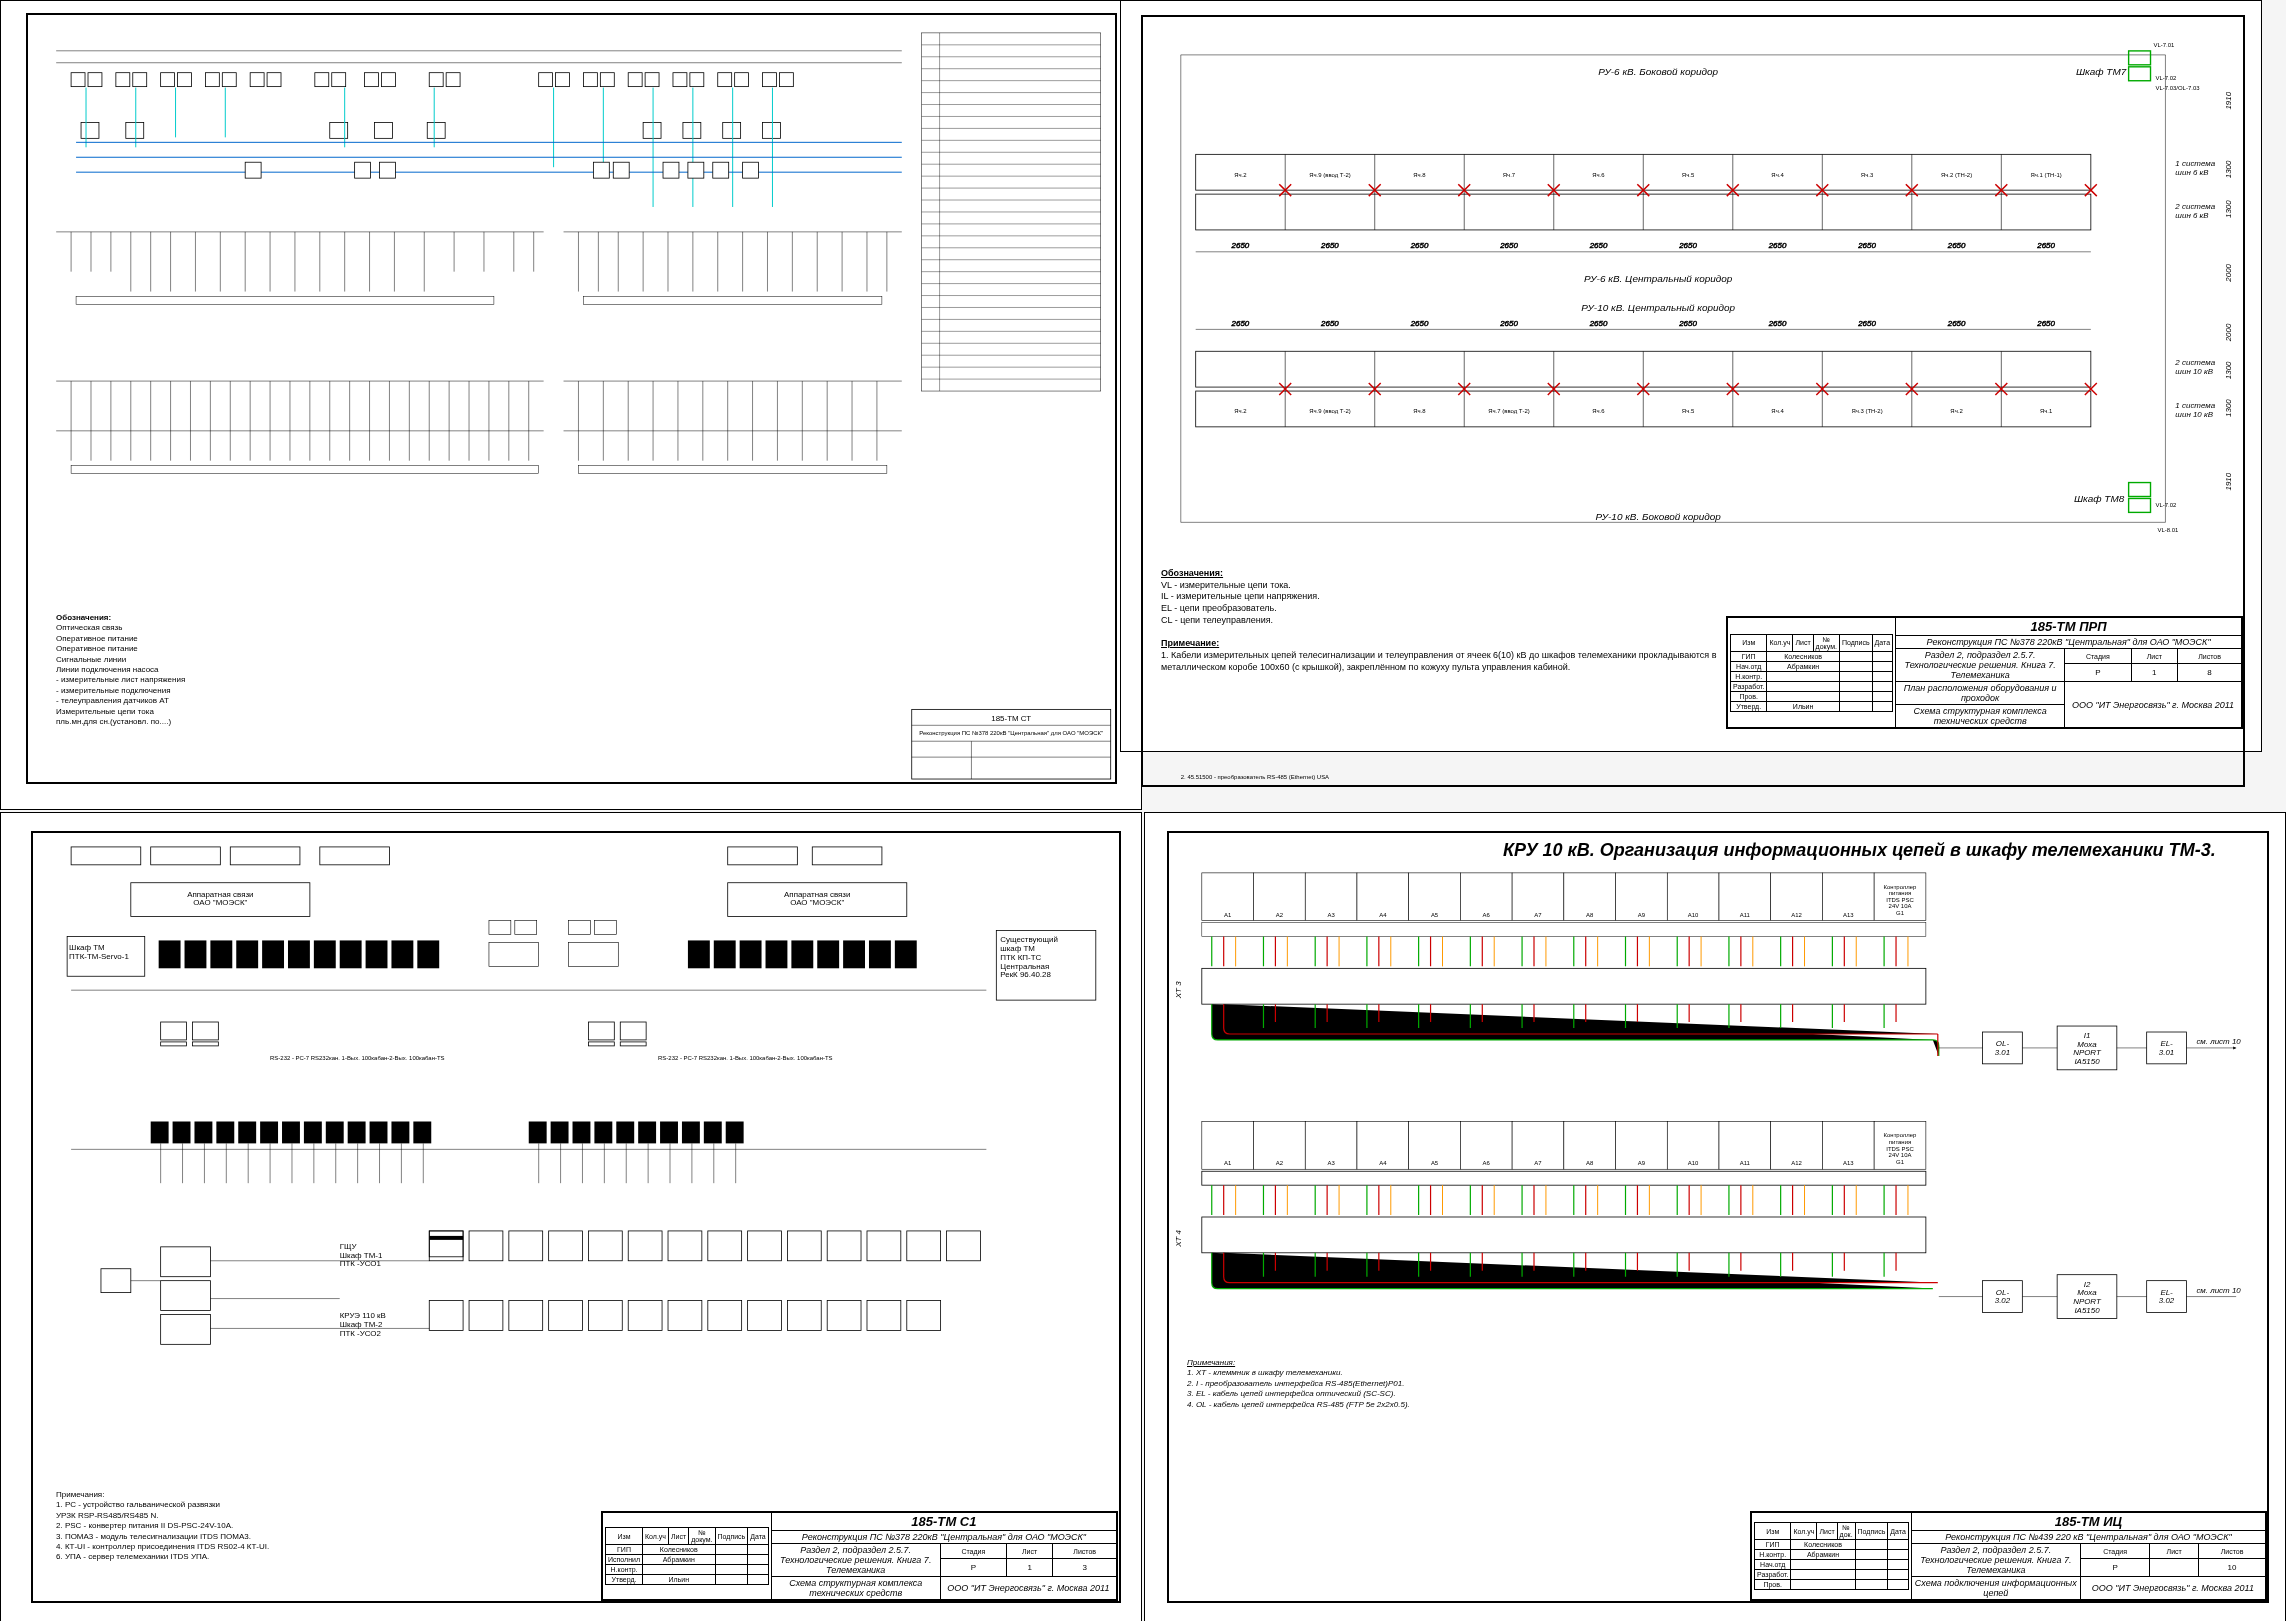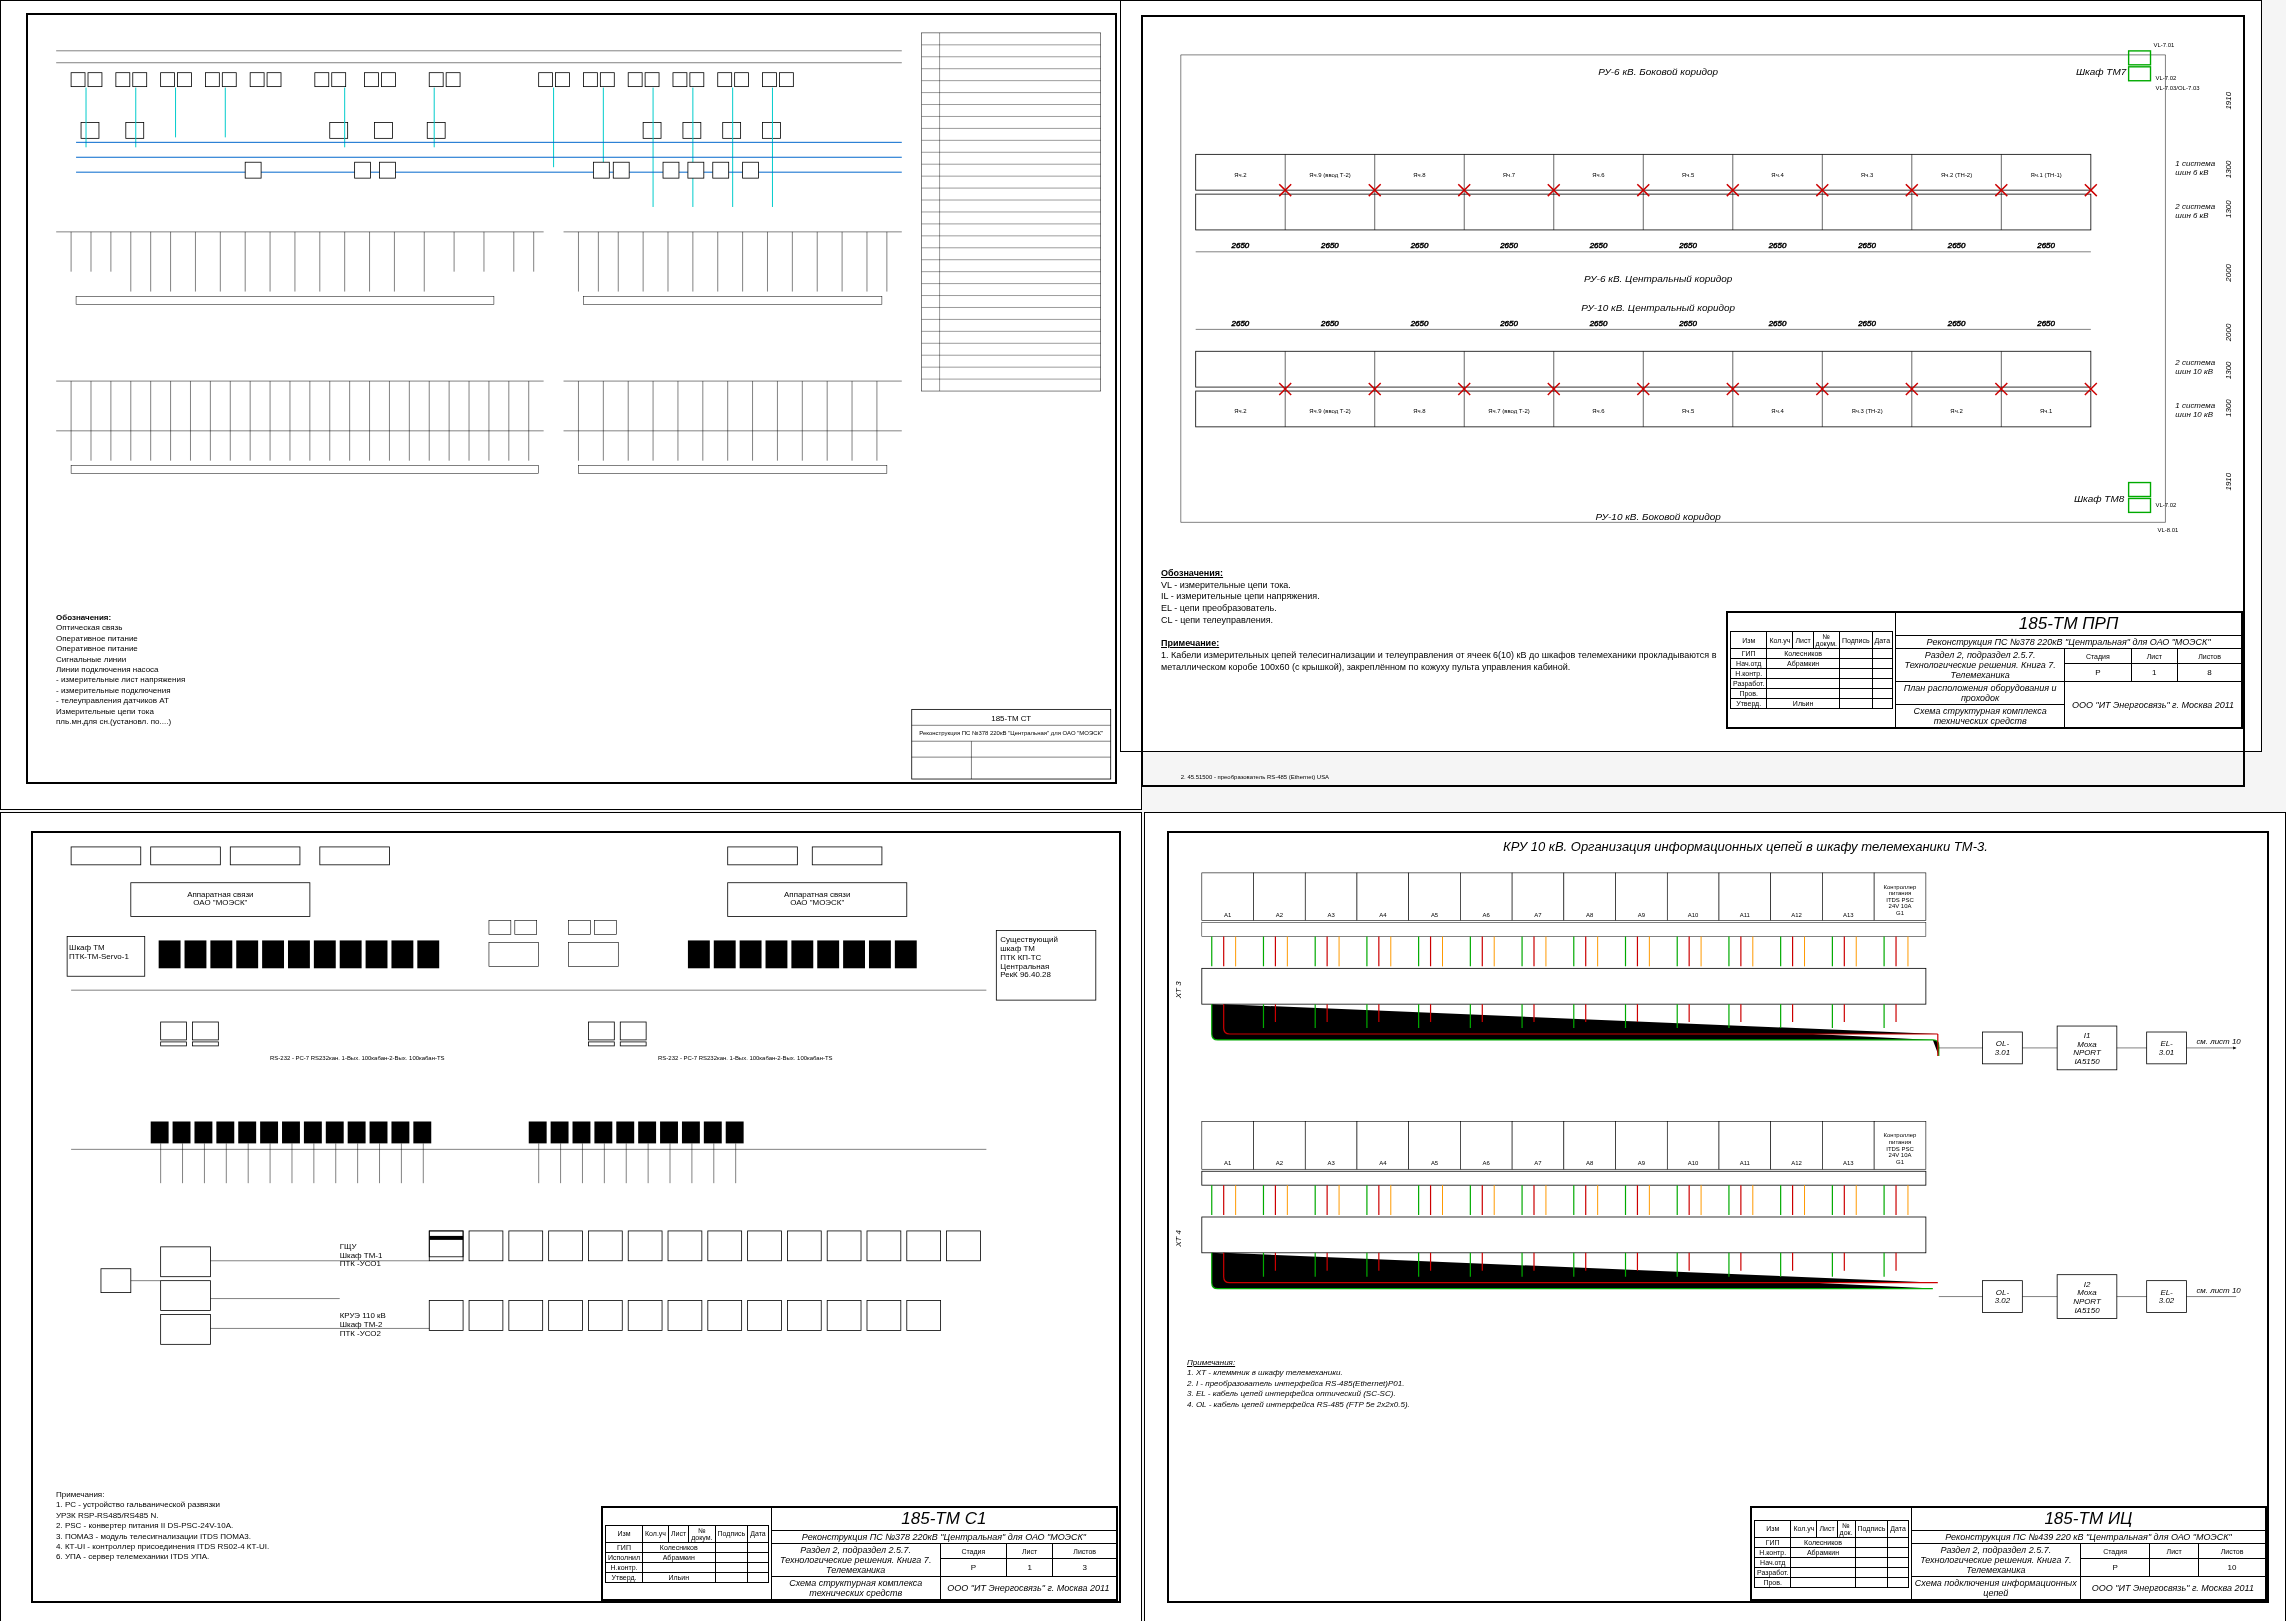--- a/index.html
+++ b/index.html
@@ -6,21 +6,21 @@
 html,body{width:2287px;height:1622px;font-family:Arial,sans-serif;background:#f5f5f5;overflow:hidden}
 .sheet{position:absolute;background:#fff;border:1px solid #000}
 .q1{left:0;top:0;width:1142px;height:810px}
 .q2{left:1120px;top:0;width:1142px;height:752px}
 .q3{left:0;top:812px;width:1142px;height:810px}
 .q4{left:1144px;top:812px;width:1142px;height:810px}
 .frame{position:absolute;border:2px solid #000}
 .tb{position:absolute;border:1px solid #000;font-size:9px}
 .tb table{border-collapse:collapse;width:100%}
 .tb td{border:1px solid #000;padding:1px 2px;font-size:8px;text-align:center;vertical-align:middle}
-.tb .hdr{font-weight:normal;font-size:17px;font-style:italic}
+.tb .hdr{font-weight:bold;font-size:13px;font-style:italic}
 .tb .sub{font-size:9px;font-style:italic;text-align:center}
 .tb .sm{font-size:7px}
 .schematic{position:absolute}
 .wire{stroke:#000;stroke-width:0.5;fill:none}
 .wire-b{stroke:#0066cc;stroke-width:1}
 .wire-c{stroke:#00cccc;stroke-width:1}
 .wire-g{stroke:#00aa00;stroke-width:1.2}
 .wire-r{stroke:#cc0000;stroke-width:1.2}
 .wire-o{stroke:#ff9900;stroke-width:1}
 .block{fill:#fff;stroke:#000;stroke-width:0.8}
@@ -670,21 +670,21 @@
             <td class="sub">Схема структурная комплекса технических средств</td>
             <td colspan="3" class="sub">ООО "ИТ Энергосвязь" г. Москва 2011</td>
           </tr>
 </tbody>
       </table>
 </div>
 </div>
 
 <div class="sheet q4">
 <div class="frame" style="left:22px;top:18px;width:1102px;height:772px"></div>
-<div class="title-area it" style="left:358px;top:26px;font-size:13px;font-weight:normal">КРУ 10 кВ. Организация информационных цепей в шкафу телемеханики ТМ-3.</div>
+<div class="title-area it" style="left:358px;top:26px;font-size:18px;font-weight:bold">КРУ 10 кВ. Организация информационных цепей в шкафу телемеханики ТМ-3.</div>
 <svg class="schematic" style="left:22px;top:18px" width="1102" height="772" viewBox="0 0 1108 776">
 
 <g id="row1">
 
 <g class="txt6" text-anchor="middle">
   <text x="60" y="50"><tspan x="60" dy="0">Контроллер</tspan><tspan x="60" dy="1.1em">присоед.</tspan><tspan x="60" dy="1.1em">ITDS RTU5</tspan></text>
 </g>
 <g>
 
   <g stroke="#000" stroke-width="0.6" fill="#fff">

